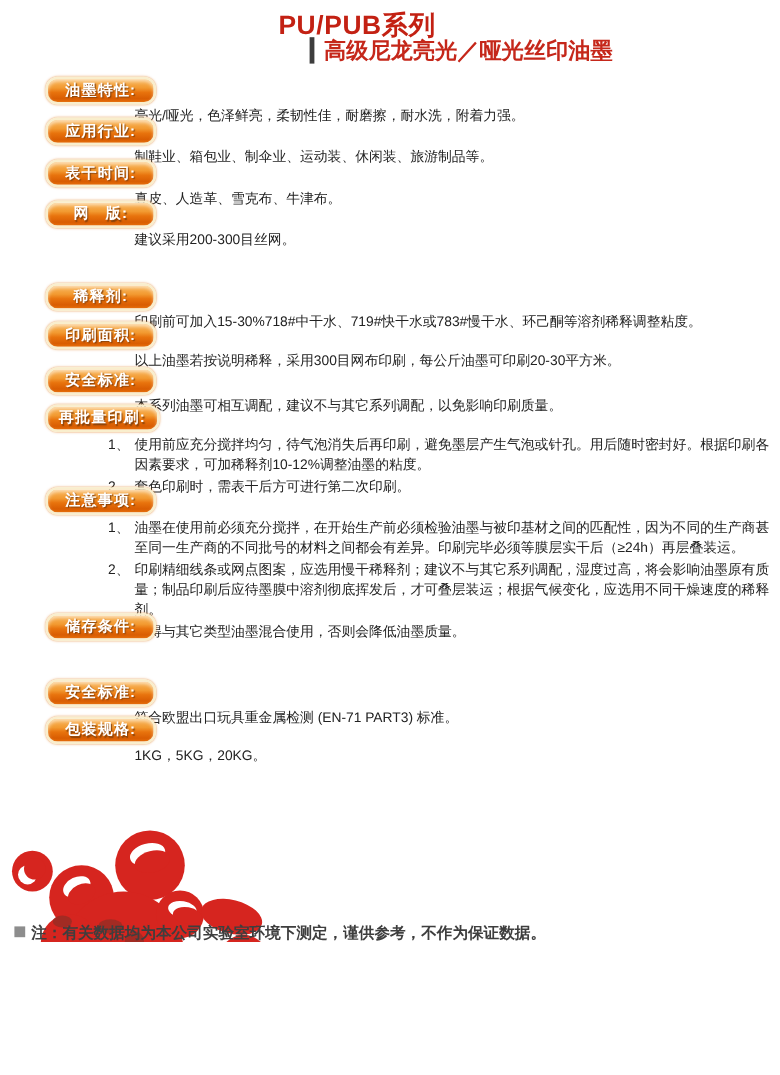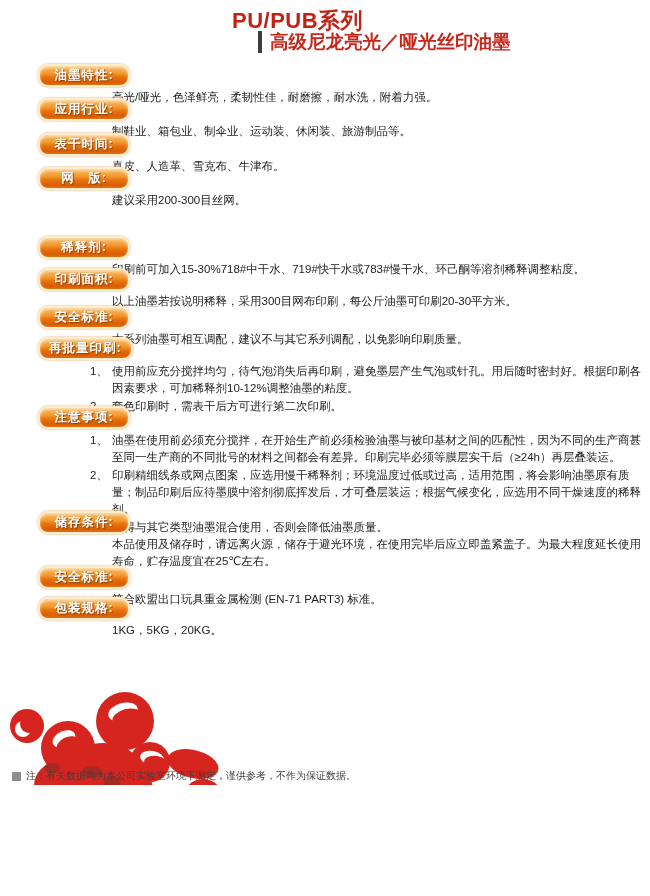--- a/index.html
+++ b/index.html
@@ -14,21 +14,21 @@
         background:linear-gradient(180deg,#f9b75d 0%,#f29a31 38%,#e8730d 58%,#d95d02 85%,#e66d09 100%);
         border:2px solid #f9eecd;box-shadow:0 0 2px rgba(222,116,18,.85), inset 0 2px 3px rgba(255,255,255,.55);
         color:#fff;font-weight:bold;font-size:12.5px;line-height:14px;letter-spacing:1px;
         text-shadow:1px 1px 1px #86410a;white-space:nowrap;}
   .body{margin:2px 0 0 74px;width:532px;font-size:11.5px;line-height:17px;color:#222;}
   .li{display:flex;margin:0 0 0 52px;width:556px;font-size:11.5px;line-height:17px;color:#222;}
   .li .num{width:22px;flex:none;}
   .li .txt{flex:1;}
   .rule{position:absolute;left:0;top:792px;width:650px;height:1px;background:#3a3a3a;z-index:1;}
   .splash{position:absolute;left:0;top:690px;width:360px;height:206px;z-index:2;}
-  .note{position:absolute;left:26px;top:769px;font-size:10px;font-weight:normal;color:#3e3e3e;z-index:5;white-space:nowrap;}
+  .note{position:absolute;left:26px;top:769px;font-size:13px;font-weight:bold;color:#3e3e3e;z-index:5;white-space:nowrap;}
   .note-marker{position:absolute;left:12px;top:772px;width:9px;height:9px;background:#8d8d8d;z-index:5;}
   .footer{position:absolute;left:0;top:820px;width:650px;height:60px;z-index:4;}
   .f-vline{position:absolute;left:296px;top:6px;width:1px;height:37px;background:#4a4a4a;}
   .f-hline{position:absolute;left:283px;top:24px;width:160px;height:1px;background:#4a4a4a;}
   .f-circle{position:absolute;left:274px;top:18px;width:12px;height:12px;border:1.5px solid #3a3a3a;
             border-radius:50%;background:#fff;}
   .f-circle::after{content:"";position:absolute;left:3.5px;top:3.5px;width:5px;height:5px;border-radius:50%;background:#111;}
   .f-page{position:absolute;left:306px;top:8px;font-size:17px;font-style:italic;
           font-family:"Liberation Serif","DejaVu Serif",serif;color:#333;}
   .f-series{position:absolute;left:356px;top:7px;font-size:17px;font-weight:bold;color:#8b5cf6;}
@@ -82,30 +82,29 @@
     </p>
   </div>
   <div class="sec" style="top:406px">
     <span class="pill">注意事项:</span>
     <p class="li" style="margin-top:3px">
       <span class="num">1、</span>
       <span class="txt">油墨在使用前必须充分搅拌，在开始生产前必须检验油墨与被印基材之间的匹配性，因为不同的生产商甚至同一生产商的不同批号的材料之间都会有差异。印刷完毕必须等膜层实干后（≥24h）再层叠装运。</span>
     </p>
     <p class="li" style="margin-top:1px">
       <span class="num">2、</span>
-      <span class="txt">印刷精细线条或网点图案，应选用慢干稀释剂；环境温度过低或过高，适用范围，将会影响油墨原有质量；制品印刷后应待墨膜中溶剂彻底挥发后，才可叠层装运；根据气候变化，应选用不同干燥速度的稀释剂。</span>
+      <span class="txt">印刷精细线条或网点图案，应选用慢干稀释剂；建议不与其它系列调配，湿度过高，将会影响油墨原有质量；制品印刷后应待墨膜中溶剂彻底挥发后，才可叠层装运；根据气候变化，应选用不同干燥速度的稀释剂。</span>
     </p>
     <p class="li" style="margin-top:1px">
       <span class="num">3、</span>
       <span class="txt">不得与其它类型油墨混合使用，否则会降低油墨质量。</span>
     </p>
   </div>
   <div class="sec" style="top:511px">
     <span class="pill">储存条件:</span>
-    <p class="body">本品使用及储存时，请远离火源，储存于避光环境，在使用完毕后应立即盖紧盖子。为最大程度延长使用寿命，贮存温度宜在25℃左右。</p>
   </div>
   <div class="sec" style="top:566px">
     <span class="pill">安全标准:</span>
     <p class="body">符合欧盟出口玩具重金属检测 (EN-71 PART3) 标准。</p>
   </div>
   <div class="sec" style="top:597px">
     <span class="pill">包装规格:</span>
     <p class="body">1KG，5KG，20KG。</p>
   </div>
 

